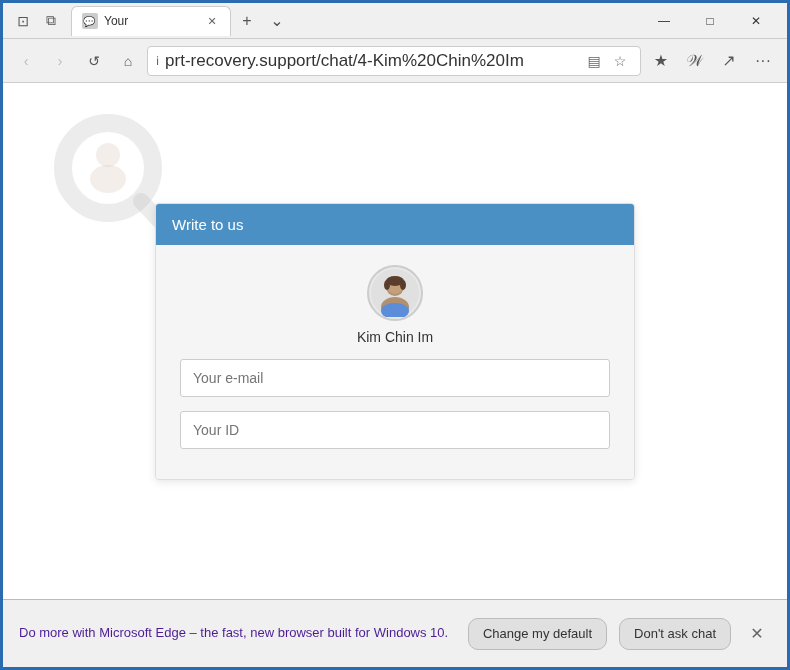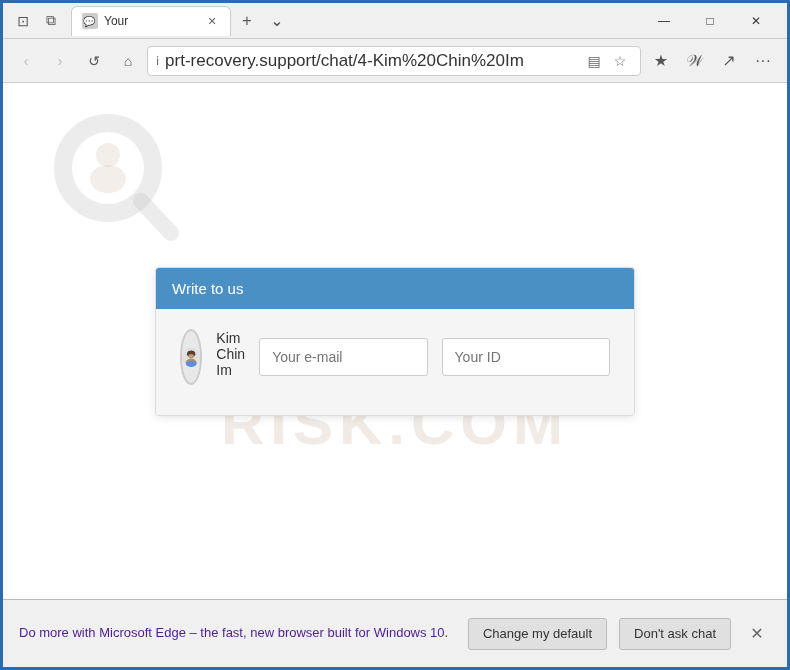--- a/index.html
+++ b/index.html
@@ -266,21 +266,21 @@
       color: white;
       padding: 12px 16px;
       font-size: 15px;
       font-weight: 500;
     }
 
     .chat-form-body {
       background: #f5f5f5;
       padding: 20px 24px 30px;
       display: flex;
-      flex-direction: row;
+      flex-direction: column;
       align-items: center;
       gap: 14px;
     }
 
     .agent-avatar {
       width: 56px;
       height: 56px;
       border-radius: 50%;
       background: #e8e8e8;
       display: flex;
@@ -335,21 +335,21 @@
       font-size: 13px;
       color: #4c1d95;
       line-height: 1.4;
     }
 
     .bottom-bar-btn {
       height: 32px;
       padding: 0 14px;
       background: #e0e0e0;
       border: 1px solid #bbb;
-      border-radius: 3px;
+      border-radius: 10px;
       font-size: 13px;
       cursor: pointer;
       white-space: nowrap;
       color: #333;
     }
 
     .bottom-bar-close {
       width: 28px;
       height: 28px;
       background: none;

